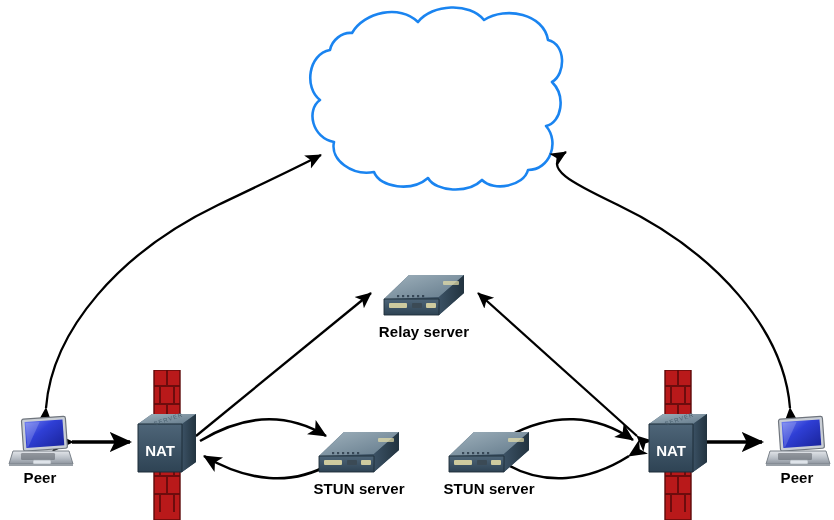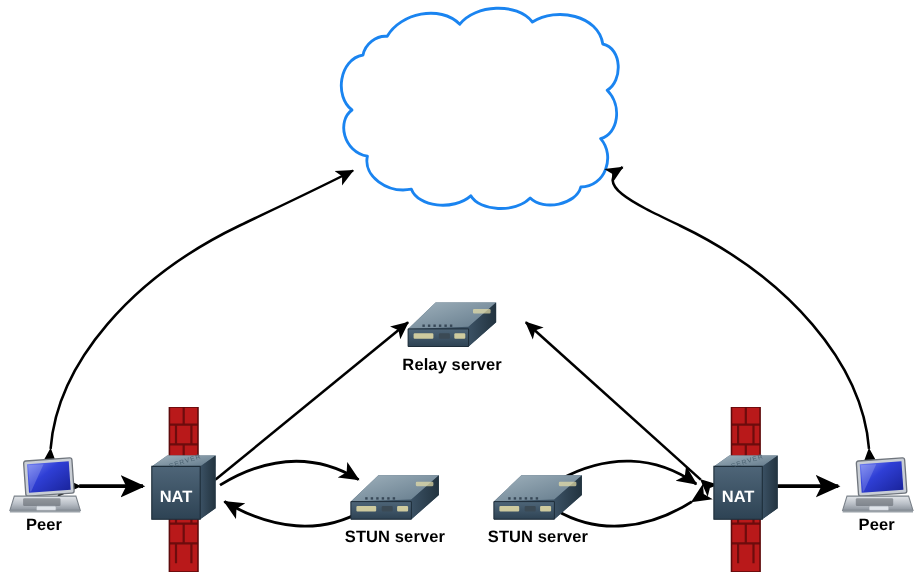--- a/index.html
+++ b/index.html
@@ -137,21 +137,21 @@
         <path d="M4,54 L18,44 L62,44 L48,54 Z" fill="url(#devTop)"></path>
         <path d="M48,54 L62,44 L62,92 L48,102 Z" fill="url(#devSide)"></path>
         <path d="M4,54 L48,54 L48,102 L4,102 Z" fill="url(#devFront)"></path>
         <path d="M4,54 L48,54 L48,102 L4,102 Z" fill="none" stroke="#1d2d39" stroke-width="1"></path>
         <text x="26" y="86" font-family="Liberation Sans, sans-serif" font-size="15" font-weight="bold" fill="#ffffff" text-anchor="middle">NAT</text>
         <text x="35" y="51" font-family="Liberation Sans, sans-serif" font-size="6" fill="#49606f" text-anchor="middle" transform="rotate(-18 35 51)" letter-spacing="1">SERVER</text>
       </g>
     </svg>
   </div>
 
-  <div class="node srv" style="left:368px;top:265px;">
+  <div class="node srv" style="left:381px;top:265px;">
     <svg viewBox="0 0 86 56" width="86" height="56">
       <path d="M3,34 L28,10 L83,10 L83,28 L58,50 L3,50 Z" fill="url(#devFront)"></path>
       <path d="M3,34 L28,10 L83,10 L58,32 Z" fill="url(#devTop)"></path>
       <path d="M58,32 L83,10 L83,28 L58,50 Z" fill="url(#devSide)"></path>
       <path d="M3,34 L58,34 L58,50 L3,50 Z" fill="url(#devFront)"></path>
       <rect x="8" y="38" width="18" height="5" rx="1" fill="#e8dfa8" opacity=".85"></rect>
       <rect x="31" y="38" width="10" height="5" rx="1" fill="#3b4a55"></rect>
       <rect x="45" y="38" width="10" height="5" rx="1" fill="#e8dfa8" opacity=".85"></rect>
       <g fill="#223140" opacity=".75">
         <rect x="16" y="30" width="2.2" height="2.2"></rect>

